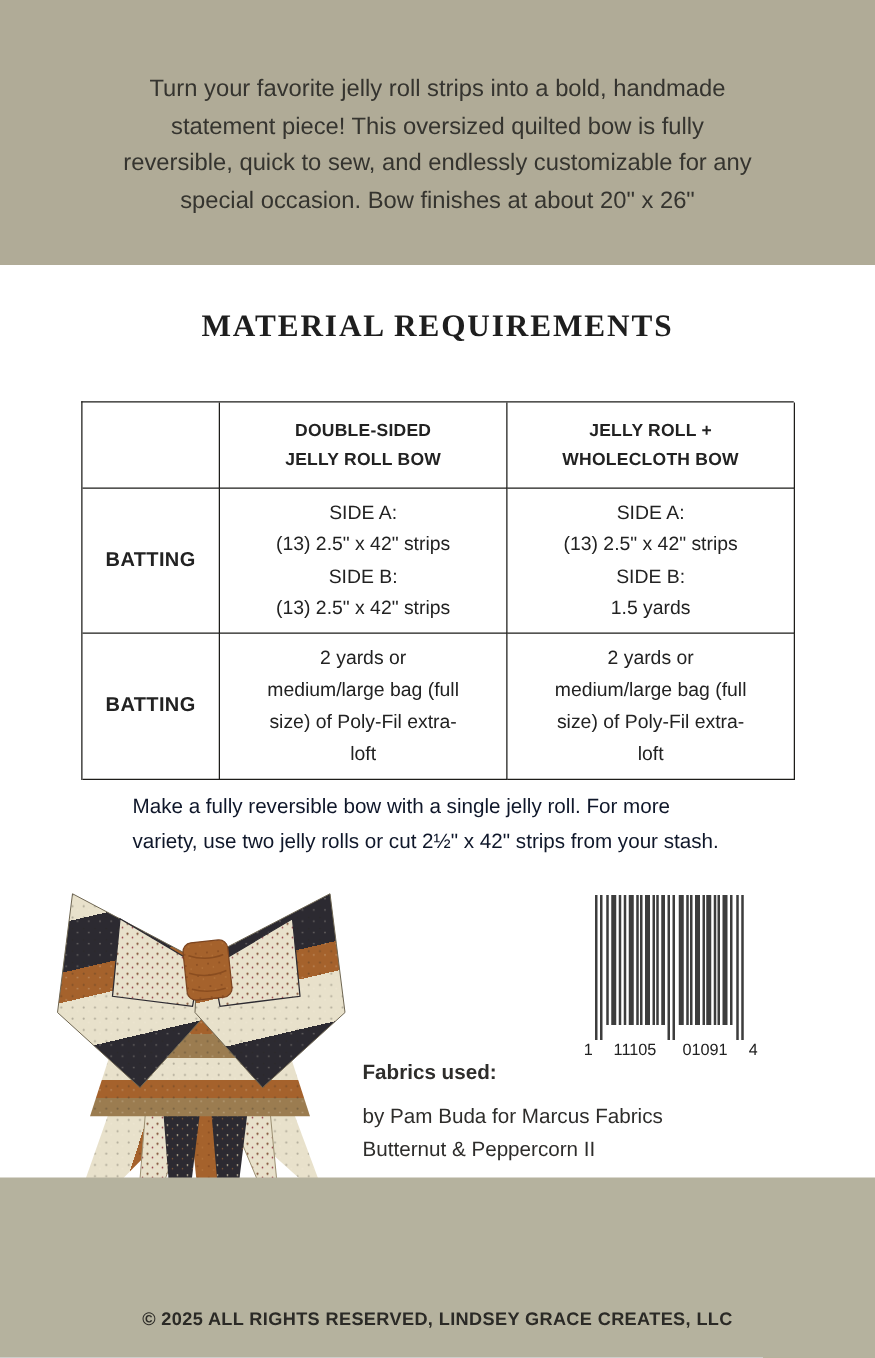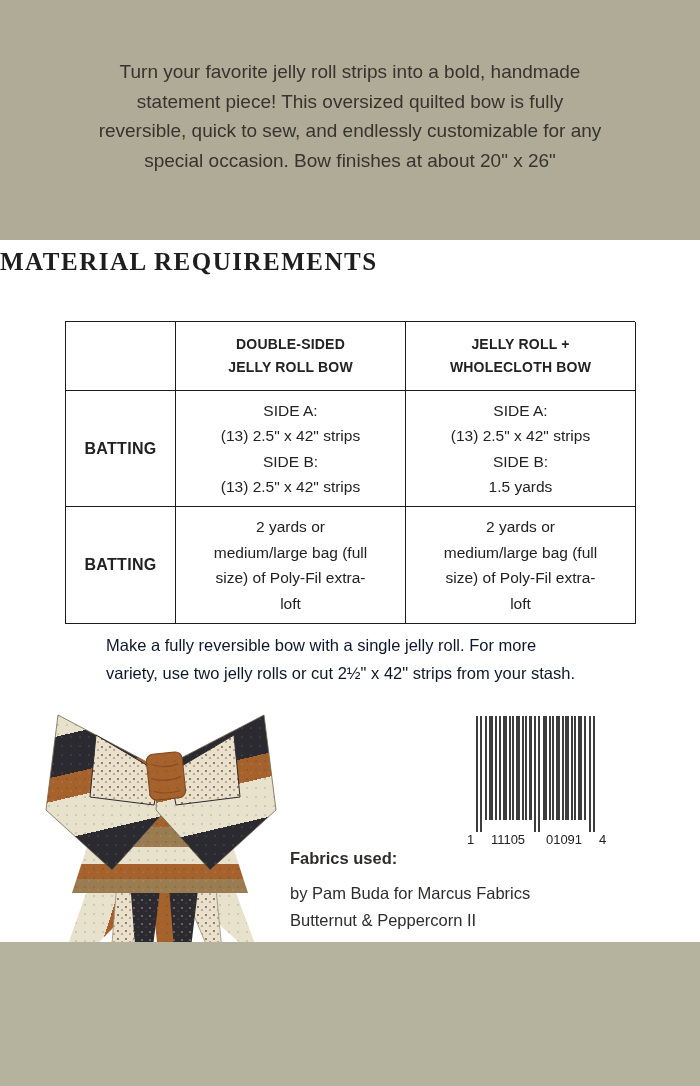--- a/index.html
+++ b/index.html
@@ -14,30 +14,30 @@
     --bow-rust:#a5622c;
     --bow-tan:#9b7c50;
   }
   html,body{margin:0;padding:0;}
   body{font-family:"Liberation Sans",sans-serif;background:#888;}
   .page{
     position:relative;width:700px;height:1086px;margin:0 auto;
     background:#ffffff;overflow:hidden;
   }
   .band-top{
-    position:absolute;left:0;top:0;width:700px;height:240px;
+    position:absolute;left:0;top:0;width:700px;height:212px;
     background:var(--band);
   }
   .intro{
     position:absolute;left:30px;top:57px;width:640px;
     text-align:center;color:var(--ink);
     font-size:19px;line-height:29.5px;white-space:pre-line;
   }
   .heading{
-    position:absolute;left:0;top:248px;width:700px;text-align:left;
+    position:absolute;left:0;top:248px;width:700px;text-align:center;
     font-family:"Liberation Serif",serif;font-weight:600;
     font-size:25px;letter-spacing:1.5px;color:var(--heading-ink);
     margin:0;
   }
   .mat-table{
     position:absolute;left:65px;top:321px;width:570px;
     display:grid;grid-template-columns:110px 230px 230px;
     grid-template-rows:69px 116px 117px;
     border-left:1.5px solid var(--table-border);
     border-top:1.5px solid var(--table-border);
@@ -261,14 +261,15 @@
     </svg>
   </div>
 
   <div class="fabrics">
     <p class="fab-head">Fabrics used:</p>
     <p>by Pam Buda for Marcus Fabrics</p>
     <p>Butternut &amp; Peppercorn II</p>
   </div>
 
   <div class="band-bottom"></div>
+  <div class="copyright">© 2025 ALL RIGHTS RESERVED, LINDSEY GRACE CREATES, LLC</div>
 
 </div>
 
 </body></html>

